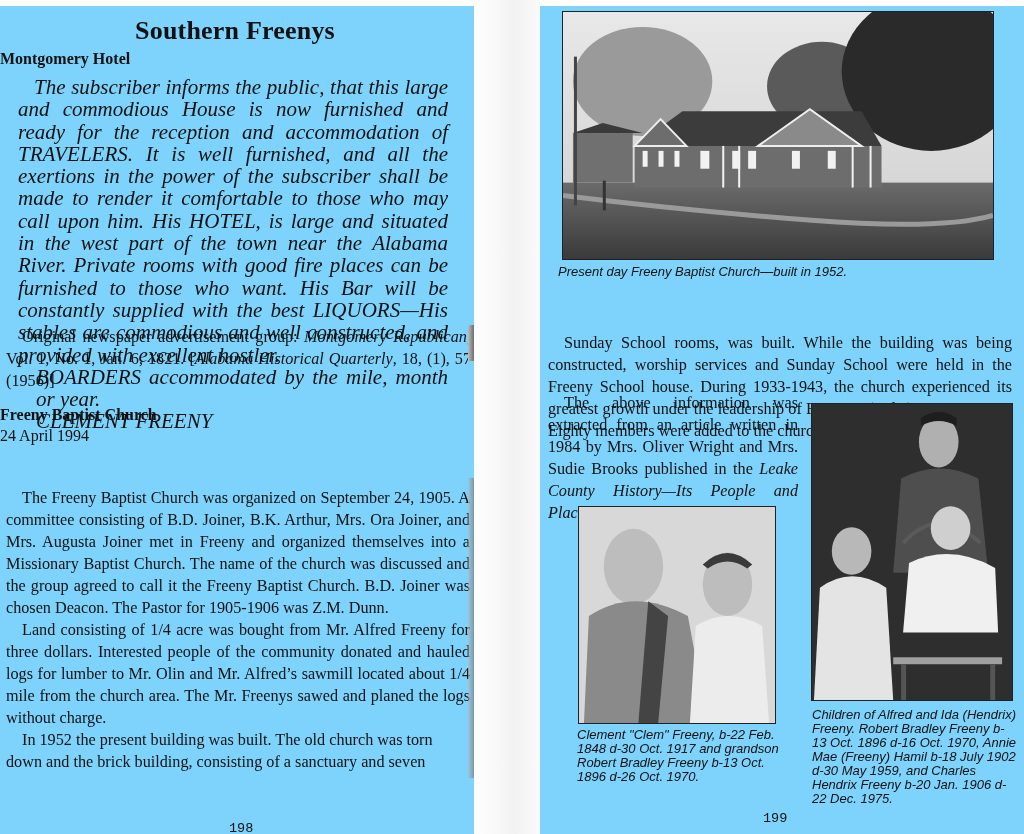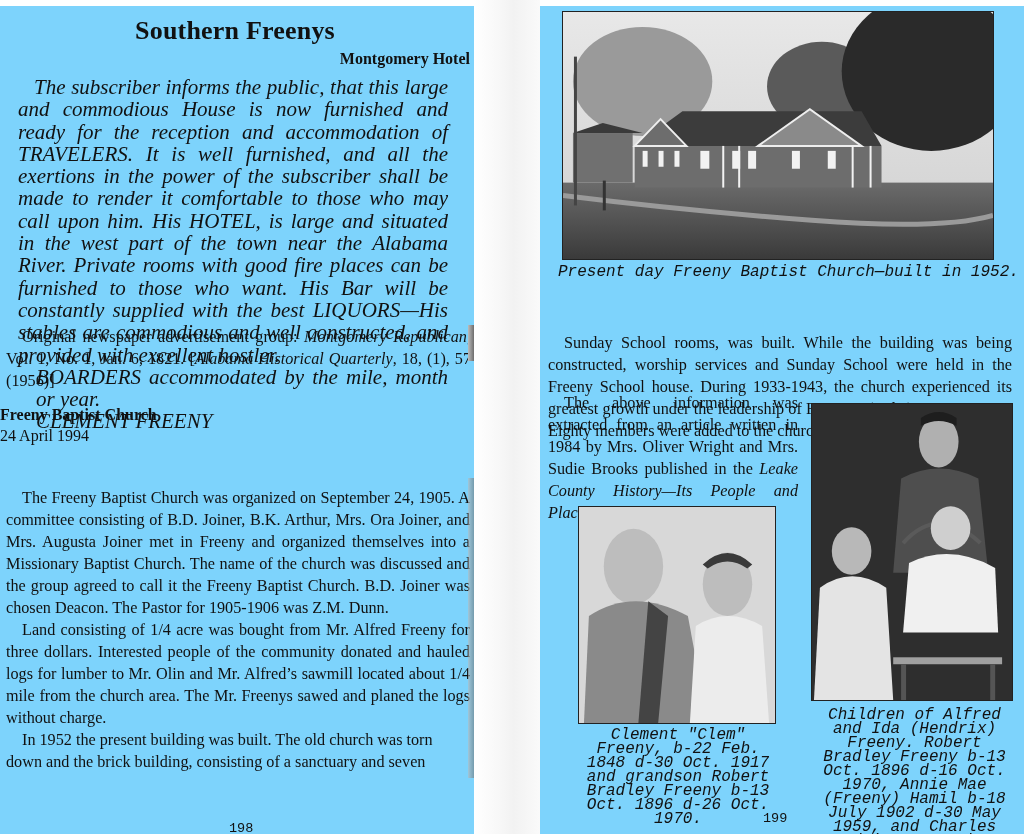--- a/index.html
+++ b/index.html
@@ -8,21 +8,21 @@
 
     .page { position: absolute; top: 6px; height: 834px; background: #7dd3fc; }
     .page-left { left: 0; width: 474px; }
     .page-right { left: 540px; width: 484px; }
     .gutter { position: absolute; top: 0; left: 474px; width: 66px; height: 834px;
       background: linear-gradient(to right, #ffffff 0%, #f7f7f7 40%, #f2f2f2 60%, #fafafa 100%); }
     .edge-shadow { position: absolute; width: 6px; background: linear-gradient(to right, #bdbdbd, #6d6d6d); }
 
     .title { position: absolute; left: 0; width: 470px; top: 10px; text-align: center;
       font-size: 26px; font-weight: bold; letter-spacing: 0.2px; }
-    .subtitle { position: absolute; left: 0; width: 470px; top: 44px; text-align: right;
+    .subtitle { position: absolute; left: 0; width: 470px; top: 44px; text-align: left;
       font-size: 16px; font-weight: bold; }
 
     .ad { position: absolute; left: 18px; top: 70px; width: 430px; font-style: italic;
       font-size: 21px; line-height: 22.3px; text-align: justify; }
     .ad p { text-indent: 16px; }
     .ad .sub { padding-left: 18px; text-indent: 0; display: block; }
 
     .source { position: absolute; left: 6px; top: 320px; width: 465px; font-size: 16.2px;
       line-height: 22px; text-align: justify; }
     .source .indent { padding-left: 16px; }
@@ -33,22 +33,22 @@
 
     .body-left { position: absolute; left: 6px; top: 481px; width: 464px; font-size: 16.2px;
       line-height: 22px; text-align: justify; }
     .body-left p { text-indent: 16px; }
 
     .page-num { position: absolute; font-family: Liberation Mono, monospace; font-size: 13.5px; }
 
     
     .photo { position: absolute; overflow: hidden; border: 1px solid #222; }
     .photo svg { display: block; width: 100%; height: 100%; }
-    .caption { position: absolute; font-family: Liberation Mono, monospace; font-style: italic;
-      font-size: 16px; line-height: 14px; color: #111; text-align: center; }
+    .caption { position: absolute; font-family: Liberation Sans, sans-serif; font-style: italic;
+      font-size: 13px; line-height: 14px; color: #111; }
 
     .body-right { position: absolute; left: 548px; top: 288px; width: 464px; font-size: 16.2px;
       line-height: 22px; text-align: justify; }
     .body-right p { text-indent: 16px; margin-top: 44px; }
     .body-right2 { position: absolute; left: 548px; top: 392px; width: 250px; font-size: 16.2px;
       line-height: 22px; text-align: justify; }
     .body-right2 p { text-indent: 16px; }
   </style>
 </head>
 <body>

